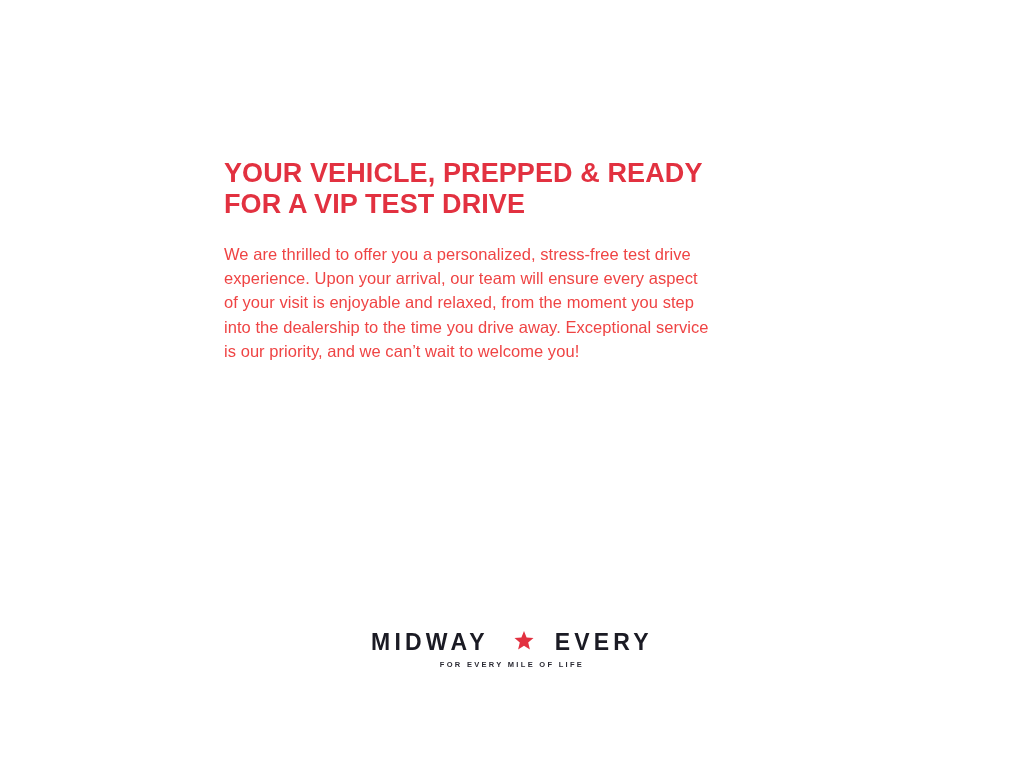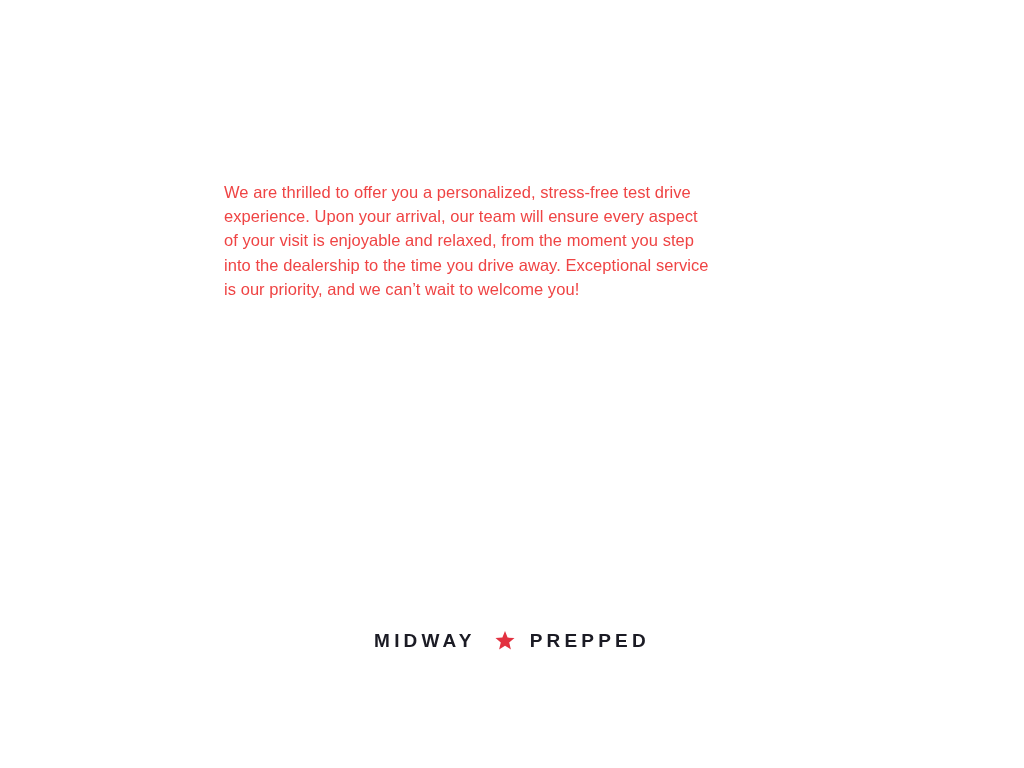--- a/index.html
+++ b/index.html
@@ -59,24 +59,24 @@
     left: 0;
     top: 630px;
     width: 1024px;
     text-align: center;
   }
 
   .logo-wordmark {
     display: inline-flex;
     align-items: center;
     justify-content: flex-end;
-    gap: 6px;
+    gap: 12px;
     font-family: "Liberation Sans", sans-serif;
     font-weight: bold;
-    font-size: 19px;
+    font-size: 23px;
     letter-spacing: 4.2px;
     color: #1b1b24;
     line-height: 22px;
   }
 
   .logo-word {
     display: inline-block;
   }
 
   .logo-star {
@@ -96,28 +96,31 @@
     color: #2a2a33;
     line-height: 10px;
   }
 </style>
 </head>
 <body>
 
 <div class="page">
 
   <div class="content-block">
+    <h1 class="headline">YOUR VEHICLE, PREPPED &amp; READY
+FOR A VIP TEST DRIVE</h1>
     <p class="body-copy">We are thrilled to offer you a personalized, stress-free test drive experience. Upon your arrival, our team will ensure every aspect of your visit is enjoyable and relaxed, from the moment you step into the dealership to the time you drive away. Exceptional service is our priority, and we can’t wait to welcome you!</p>
   </div>
 
   <div class="logo-block">
     <div class="logo-wordmark">
       <span class="logo-word">MIDWAY</span>
       <span class="logo-star">
         <svg width="20" height="19" viewBox="0 0 20 19" aria-hidden="true">
           <polygon points="10,0 12.6,6.6 19.5,7.1 14.2,11.6 15.9,18.4 10,14.7 4.1,18.4 5.8,11.6 0.5,7.1 7.4,6.6" fill="#e23140"></polygon>
         </svg>
       </span>
-      <span class="logo-word">PREPPED</span>
+      <span class="logo-word">EVERY</span>
     </div>
+    <div class="logo-tagline">FOR EVERY MILE OF LIFE</div>
   </div>
 
 </div>
 
 </body></html>

